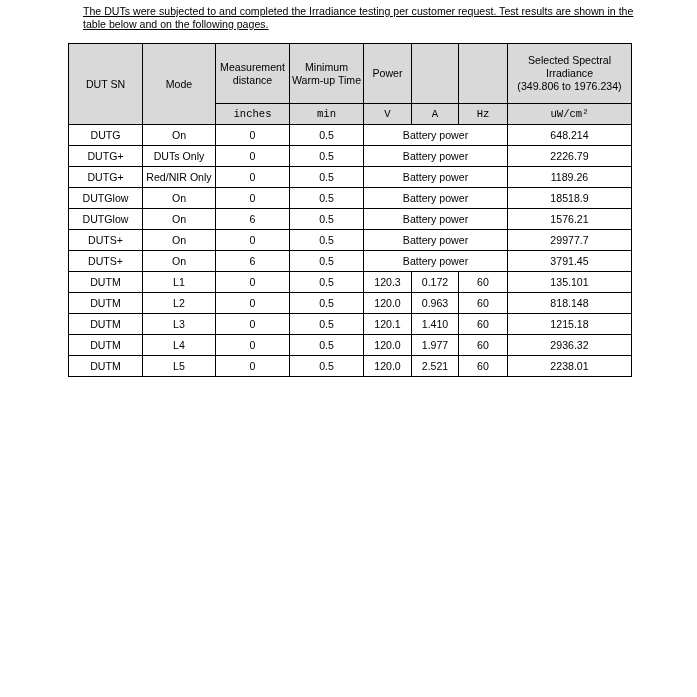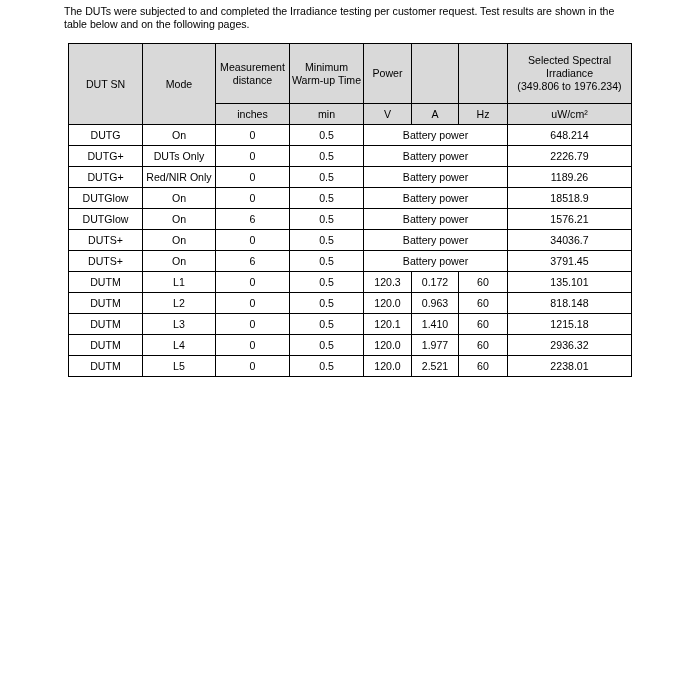--- a/index.html
+++ b/index.html
@@ -10,25 +10,26 @@
     body {
       width: 697px;
       height: 697px;
       position: relative;
       overflow: hidden;
       font-family: "Liberation Sans", sans-serif;
       color: #000;
     }
     .intro {
       position: absolute;
-      left: 64px;
+      left: 83px;
       top: 5px;
       width: 570px;
       font-size: 10.6px;
       line-height: 13px;
+      text-decoration: underline;
     }
     table.results {
       position: absolute;
       left: 68px;
       top: 43px;
       border-collapse: collapse;
       table-layout: fixed;
       font-size: 10.6px;
     }
     table.results td, table.results th {
@@ -36,21 +37,21 @@
       text-align: center;
       vertical-align: middle;
       padding: 0;
       font-weight: normal;
       line-height: 13px;
     }
     table.results thead th {
       background: #d9d9d9;
     }
     tr.hdr-main th { height: 59px; }
-    tr.hdr-units th { height: 20px; }
+    tr.hdr-units th { height: 20px; font-family: Liberation Mono, monospace; }
     tbody tr td { height: 20px; }
     col.c-sn { width: 74px; }
     col.c-mode { width: 73px; }
     col.c-dist { width: 74px; }
     col.c-warm { width: 74px; }
     col.c-v { width: 48px; }
     col.c-a { width: 47px; }
     col.c-hz { width: 49px; }
     col.c-irr { width: 124px; }
   </style>
@@ -134,21 +135,21 @@
       <td>0.5</td>
       <td colspan="3">Battery power</td>
       <td>1576.21</td>
     </tr>
     <tr>
       <td>DUTS+</td>
       <td>On</td>
       <td>0</td>
       <td>0.5</td>
       <td colspan="3">Battery power</td>
-      <td>34036.7</td>
+      <td>29977.7</td>
     </tr>
     <tr>
       <td>DUTS+</td>
       <td>On</td>
       <td>6</td>
       <td>0.5</td>
       <td colspan="3">Battery power</td>
       <td>3791.45</td>
     </tr>
     <tr>

